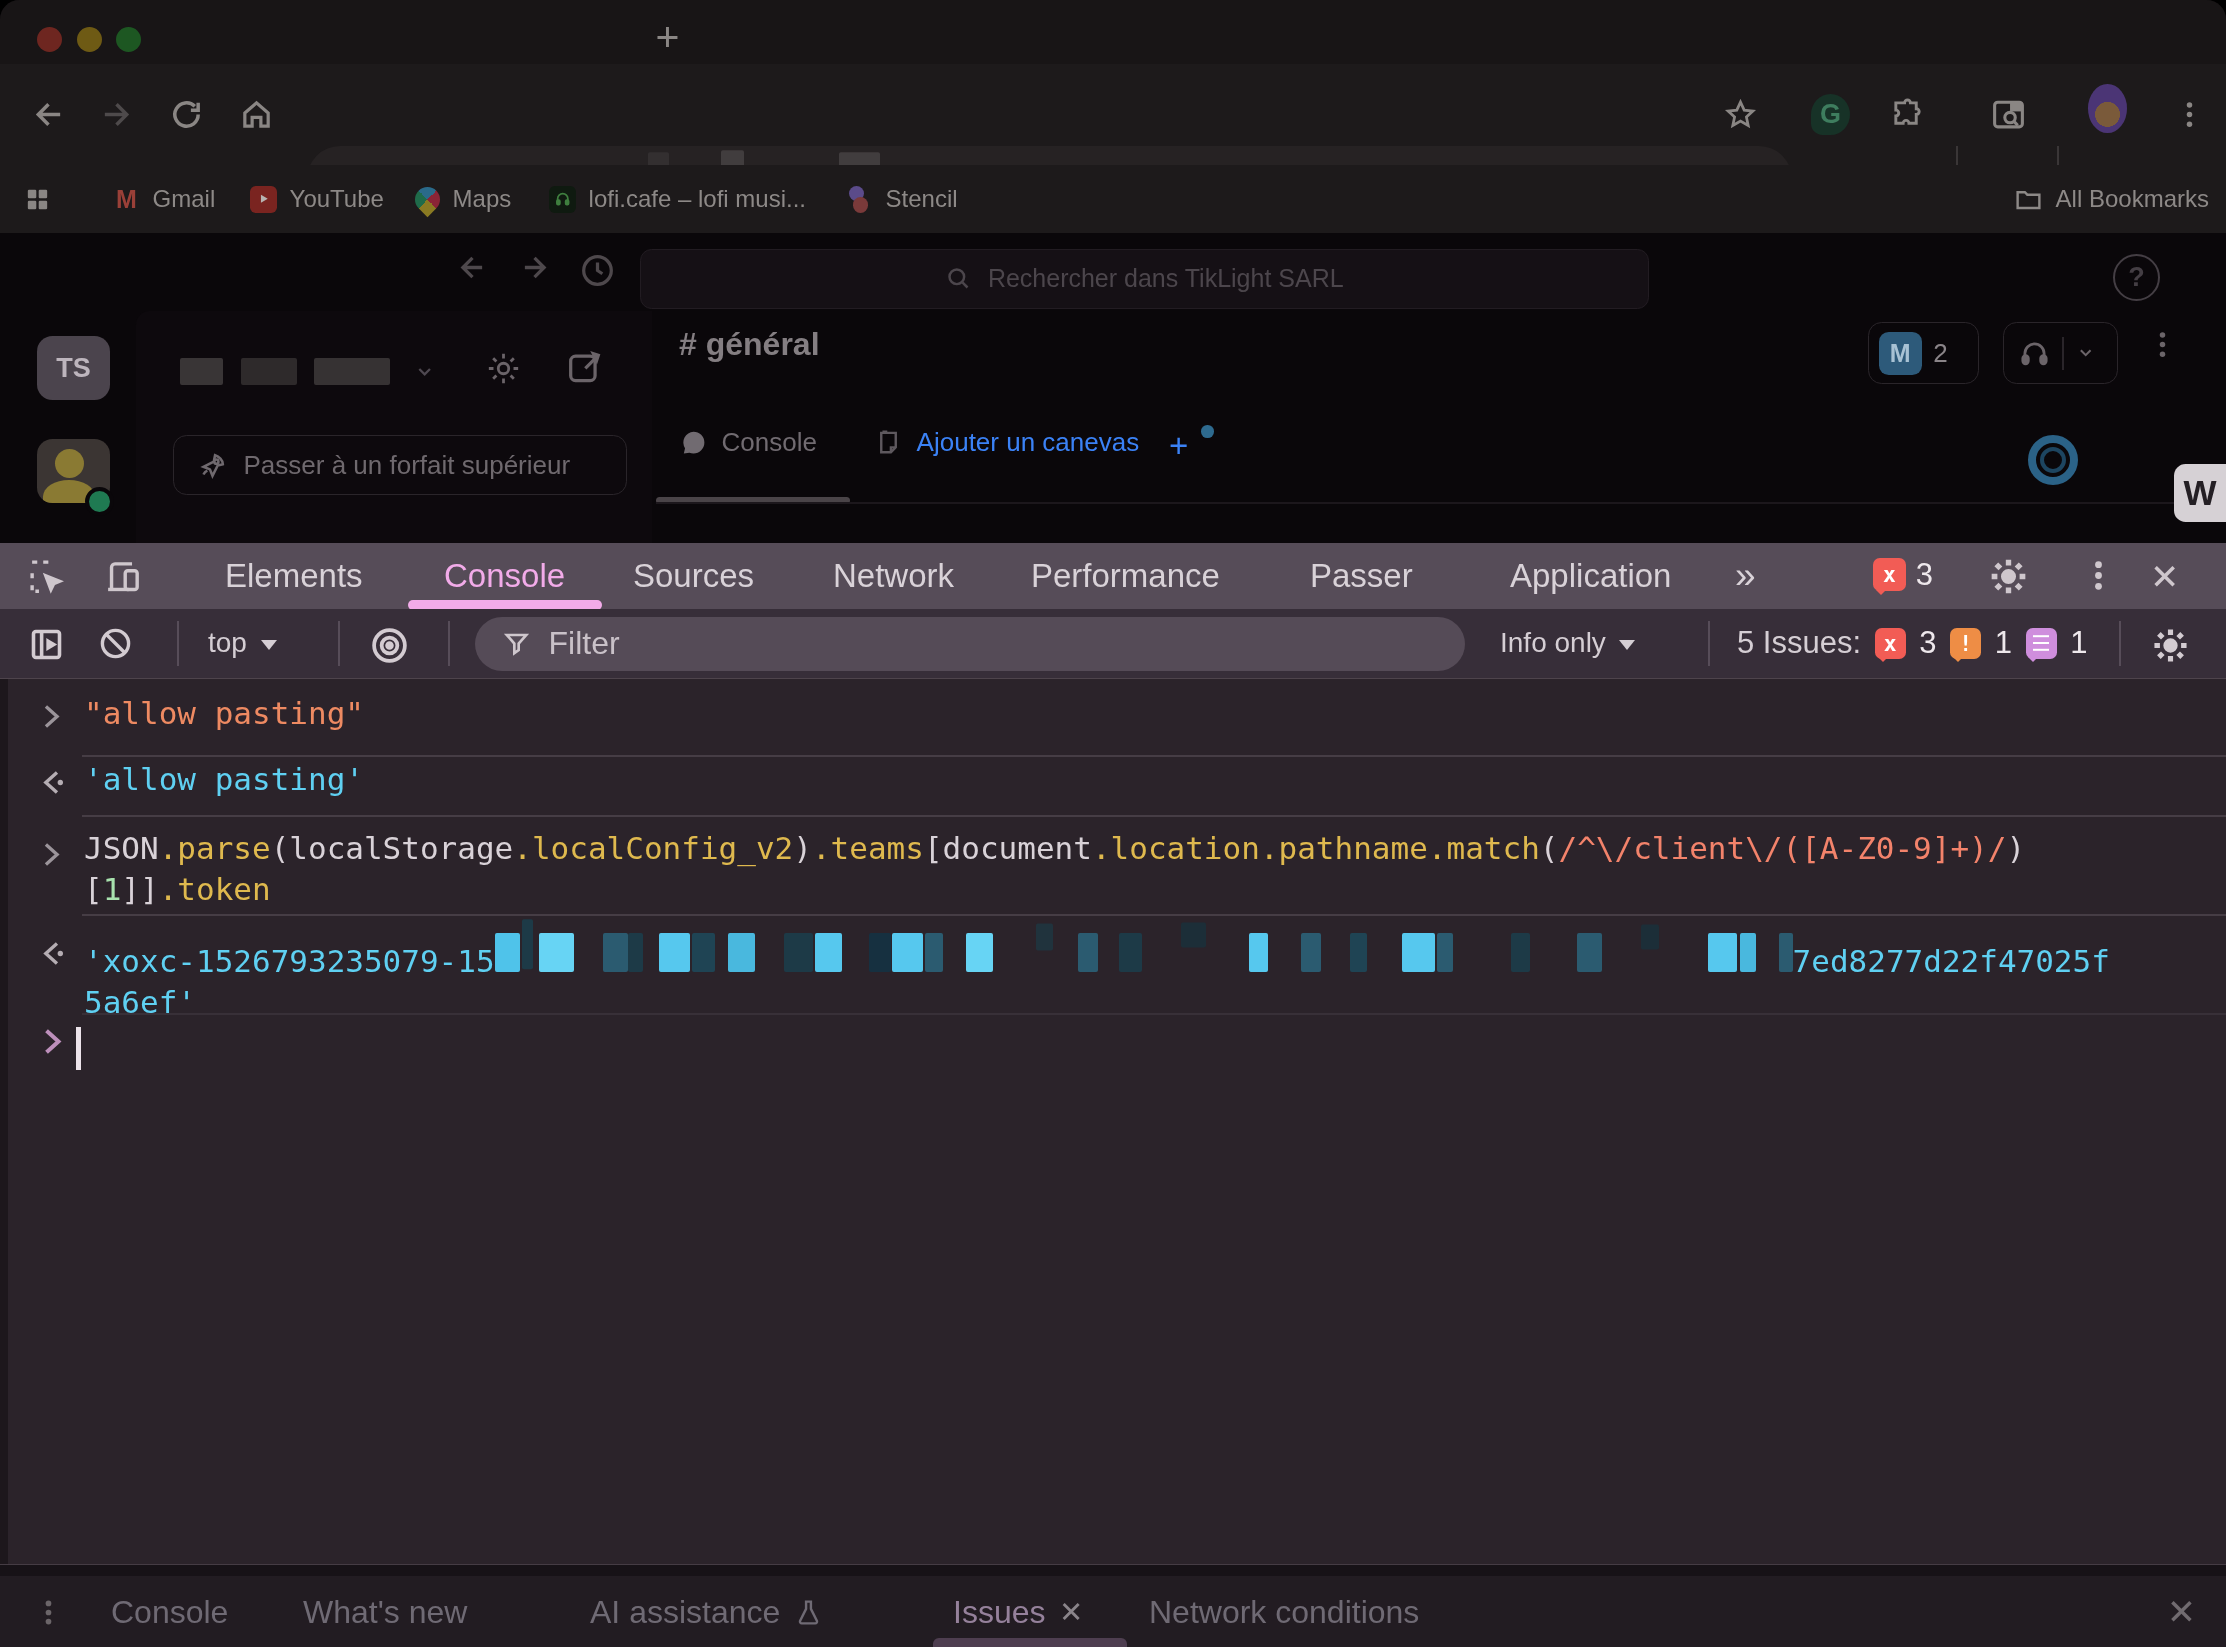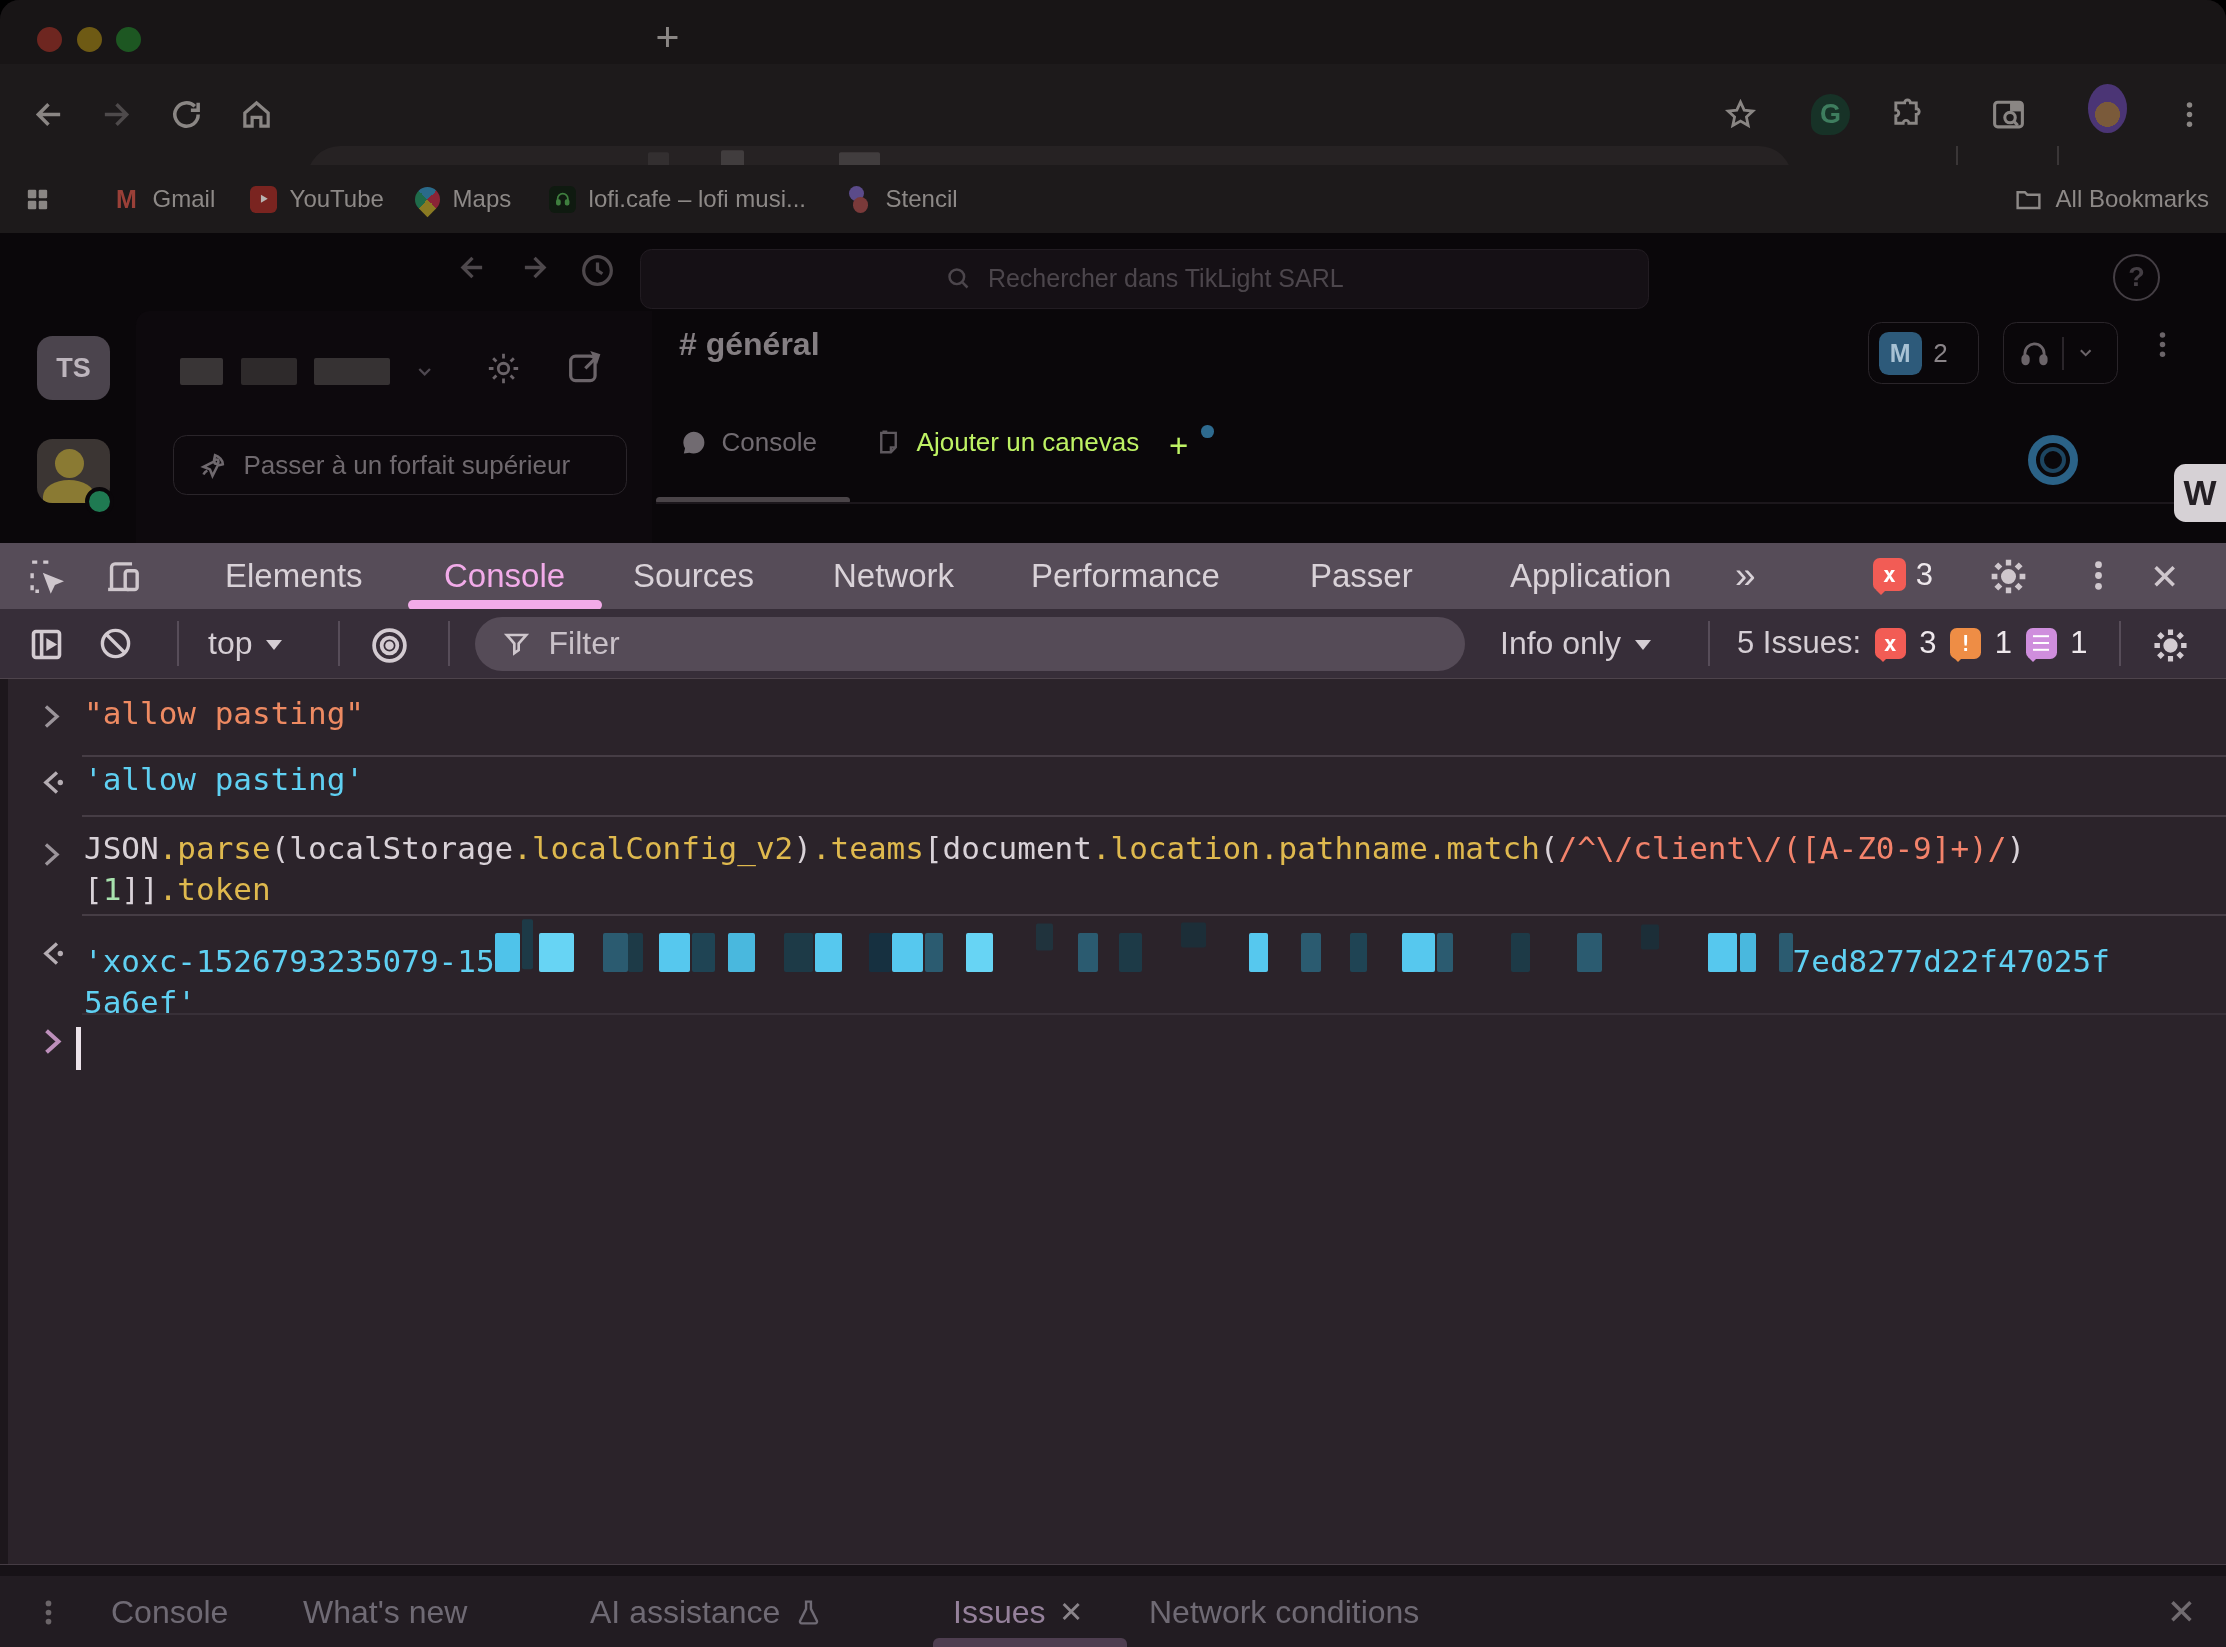--- a/index.html
+++ b/index.html
@@ -62,21 +62,21 @@
   #sk-panel{position:absolute;left:136px;top:78px;width:516px;height:233px;background:#0d090d;border-radius:13.6px 0 0 0;}
   #sk-upgrade{position:absolute;left:37px;top:124px;width:454px;height:60px;border:1.9px solid #2a252a;border-radius:13.6px;
               display:flex;align-items:center;gap:15.5px;padding:0 23px;box-sizing:border-box;color:#6f696e;font-size:26px;}
   #sk-chan-name{position:absolute;left:679px;top:93px;font-size:32px;font-weight:bold;color:#847e82;}
   .sk-pill{position:absolute;top:89px;height:62px;border:1.9px solid #2a252a;border-radius:13.6px;display:flex;align-items:center;box-sizing:border-box;}
   #sk-member-pill{left:1868px;width:111px;padding:0 9.7px;gap:11.6px;}
   #sk-m-badge{width:43px;height:43px;border-radius:9.7px;background:#2d5a7a;color:#a8c2d4;font-weight:bold;font-size:25px;}
   #sk-m-count{color:#8a8488;font-size:26px;}
   #sk-huddle-pill{left:2003px;width:115px;padding:0 13.6px;gap:11.6px;color:#6b6469;}
   #sk-dots{left:2146px;top:95px;color:#6b6469;}
-  .sk-tab{position:absolute;top:194px;display:flex;align-items:center;gap:13.6px;font-size:26px;color:#bef264;}
+  .sk-tab{position:absolute;top:194px;display:flex;align-items:center;gap:13.6px;font-size:26px;color:#3b82f6;}
   #sk-tab-underline{position:absolute;left:656px;top:264px;width:194px;height:6.8px;background:#4a4448;border-radius:3.9px;}
   #sk-hairline{position:absolute;left:656px;top:269px;right:0;height:1.9px;background:#1c171c;}
   #sk-ring{position:absolute;left:2028px;top:202px;width:50px;height:50px;border-radius:50%;border:8.7px solid #2b6287;box-sizing:border-box;}
   #sk-ring::after{content:"";position:absolute;inset:3.9px;border-radius:50%;border:4.9px solid #1d4560;}
   #sk-wbadge{position:absolute;left:2174px;top:231px;width:52px;height:58px;background:#d6d1d5;border-radius:11.6px 0 0 11.6px;
              color:#241f24;font-weight:bold;font-size:35px;}
 
   
   #dt-tabbar{position:absolute;left:0;top:543px;width:2226px;height:66px;background:#564c58;}
   .dt-tab{position:absolute;top:0;height:66px;display:flex;align-items:center;font-size:33px;color:#d9d2d8;}
@@ -89,21 +89,21 @@
   .bub.red{background:#f25c55;}  .bub.red::after{border-top-color:#f25c55;}
   .bub.orange{background:#ee8d45;}.bub.orange::after{border-top-color:#ee8d45;}
   .bub.purple{background:#cf8edd;}.bub.purple::after{border-top-color:#cf8edd;}
   .bub .lines{display:block;width:15.5px;height:2.9px;background:#fff;box-shadow:0 6.8px 0 #fff,0 -6.8px 0 #fff;}
   .dt-count{font-size:31px;color:#eee8ec;margin-left:9.7px;}
   #dt-toolbar{position:absolute;left:0;top:609px;width:2226px;height:70px;background:#372e39;border-bottom:1.9px solid #4e444c;box-sizing:border-box;}
   .tb-ic{position:absolute;top:15.5px;color:#d3cbd1;}
   .tb-div{position:absolute;top:11.6px;width:1.9px;height:45px;background:#574d59;}
   #dt-filter{position:absolute;left:475px;top:7.8px;width:990px;height:54px;border-radius:27px;background:#554b57;
              display:flex;align-items:center;gap:17.5px;padding:0 27px;box-sizing:border-box;color:#c9c1c8;font-size:32px;}
-  .tb-label{position:absolute;top:0;height:68px;display:flex;align-items:center;font-size:32px;color:#d5ced4;gap:13.6px;}
+  .tb-label{position:absolute;top:0;height:68px;display:flex;align-items:center;font-size:28px;color:#d5ced4;gap:13.6px;}
   .caret{width:0;height:0;border-left:8.7px solid transparent;border-right:8.7px solid transparent;border-top:10.7px solid #d5ced4;margin-top:3.9px;}
 
   
   #console{position:absolute;left:0;top:679px;width:2226px;height:885px;background:#2b232a;
            font-family:"DejaVu Sans Mono",monospace;font-size:31px;line-height:41px;}
   #console-edge{position:absolute;left:0;top:0;width:7.8px;height:100%;background:#1d171c;}
   .sep{position:absolute;left:82px;right:0;height:1.9px;background:#463d45;}
   .crow{position:absolute;left:84px;right:19.4px;}
   .carrow{position:absolute;left:39px;color:#9b949a;}
   [data-tone="plain"]{color:#d9d2d8;}

